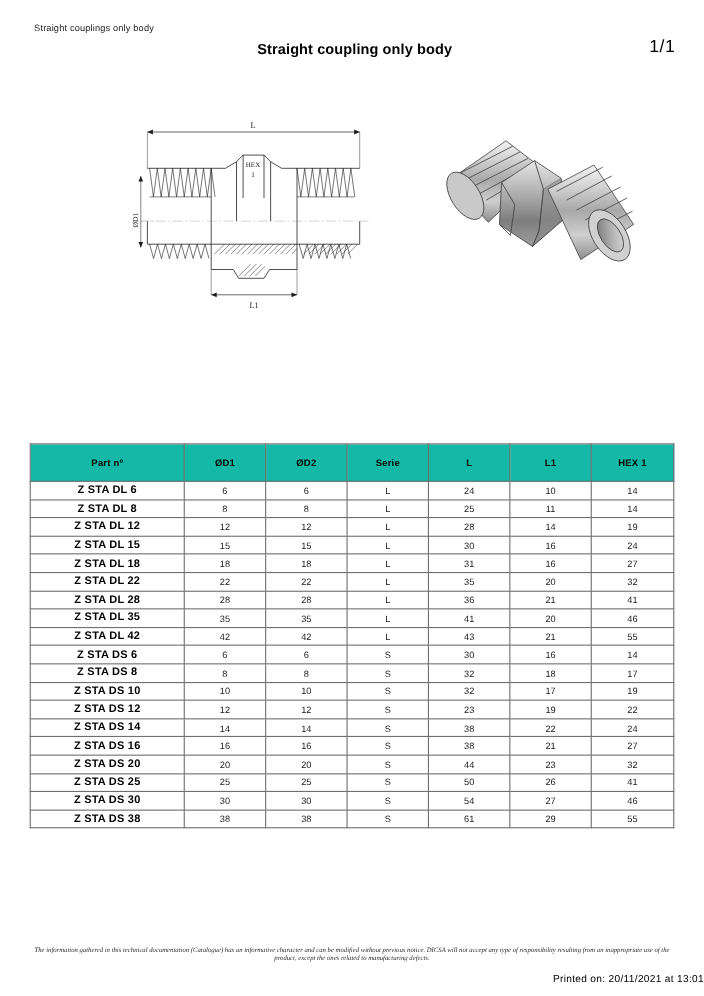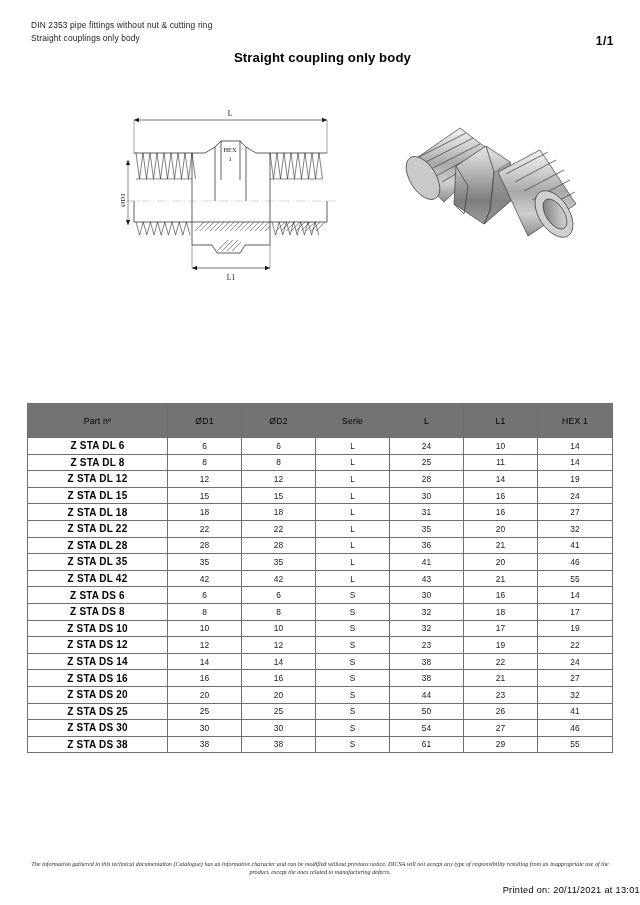--- a/index.html
+++ b/index.html
@@ -55,22 +55,22 @@
   }
   .logo-word {
     font-family: "Liberation Serif", serif;
     font-size: 36px;
     font-weight: bold;
     letter-spacing: 1.5px;
     line-height: 38px;
     color: #d8322e;
   }
   .page-number {
-    font-size: 12px;
-    font-weight: bold;
+    font-size: 16px;
+    font-weight: normal;
     margin-top: 14px;
     letter-spacing: 0.5px;
     color: #000000;
   }
 
   
   .figures {
     position: absolute;
     left: 0;
     top: 100px;
@@ -101,24 +101,24 @@
     border-collapse: collapse;
     table-layout: fixed;
   }
   .spec-table th,
   .spec-table td {
     border: 1px solid #6f6f6f;
     text-align: center;
     vertical-align: middle;
   }
   .spec-table thead th {
-    background: #737373;
+    background: #14b8a6;
     height: 33px;
     font-size: 8.6px;
-    font-weight: normal;
+    font-weight: bold;
     letter-spacing: 0.2px;
     color: #000000;
     padding: 0;
   }
   .spec-table tbody td {
     height: 15.6px;
     font-size: 8.4px;
     color: #1a1a1a;
     padding: 0;
   }
@@ -160,21 +160,20 @@
     letter-spacing: 0.3px;
     color: #000000;
   }
 </style>
 </head>
 <body>
 
 <div class="header">
 
   <div class="header-text">
-    <div class="subtitle-line">DIN 2353 pipe fittings without nut &amp; cutting ring</div>
     <div class="subtitle-line">Straight couplings only body</div>
     <div class="main-title">Straight coupling only body</div>
   </div>
 
   <div class="logo-block">
     <div class="page-number">1/1</div>
   </div>
 
 </div>
 

